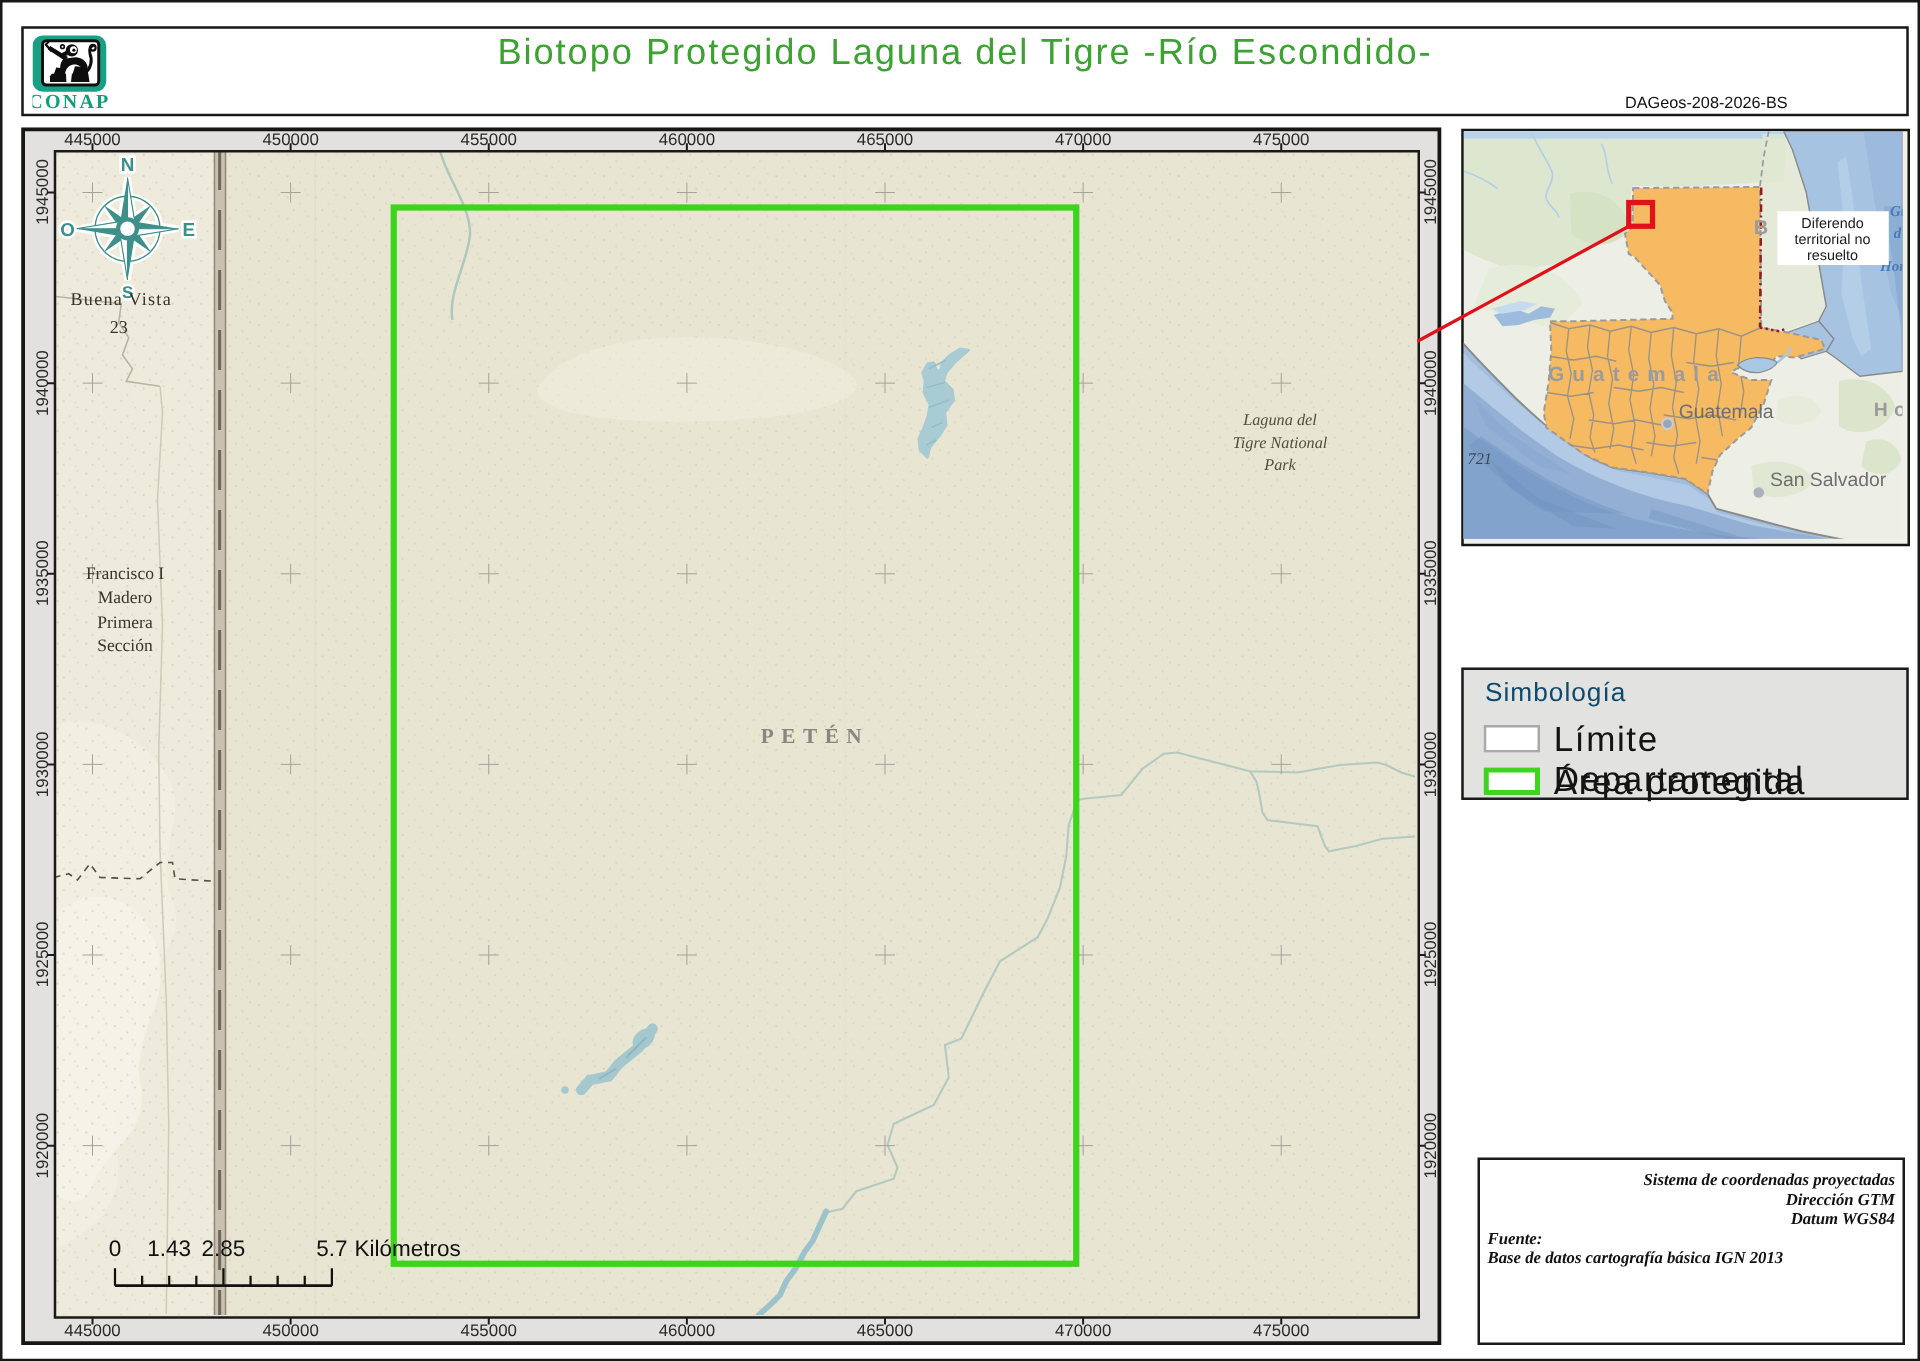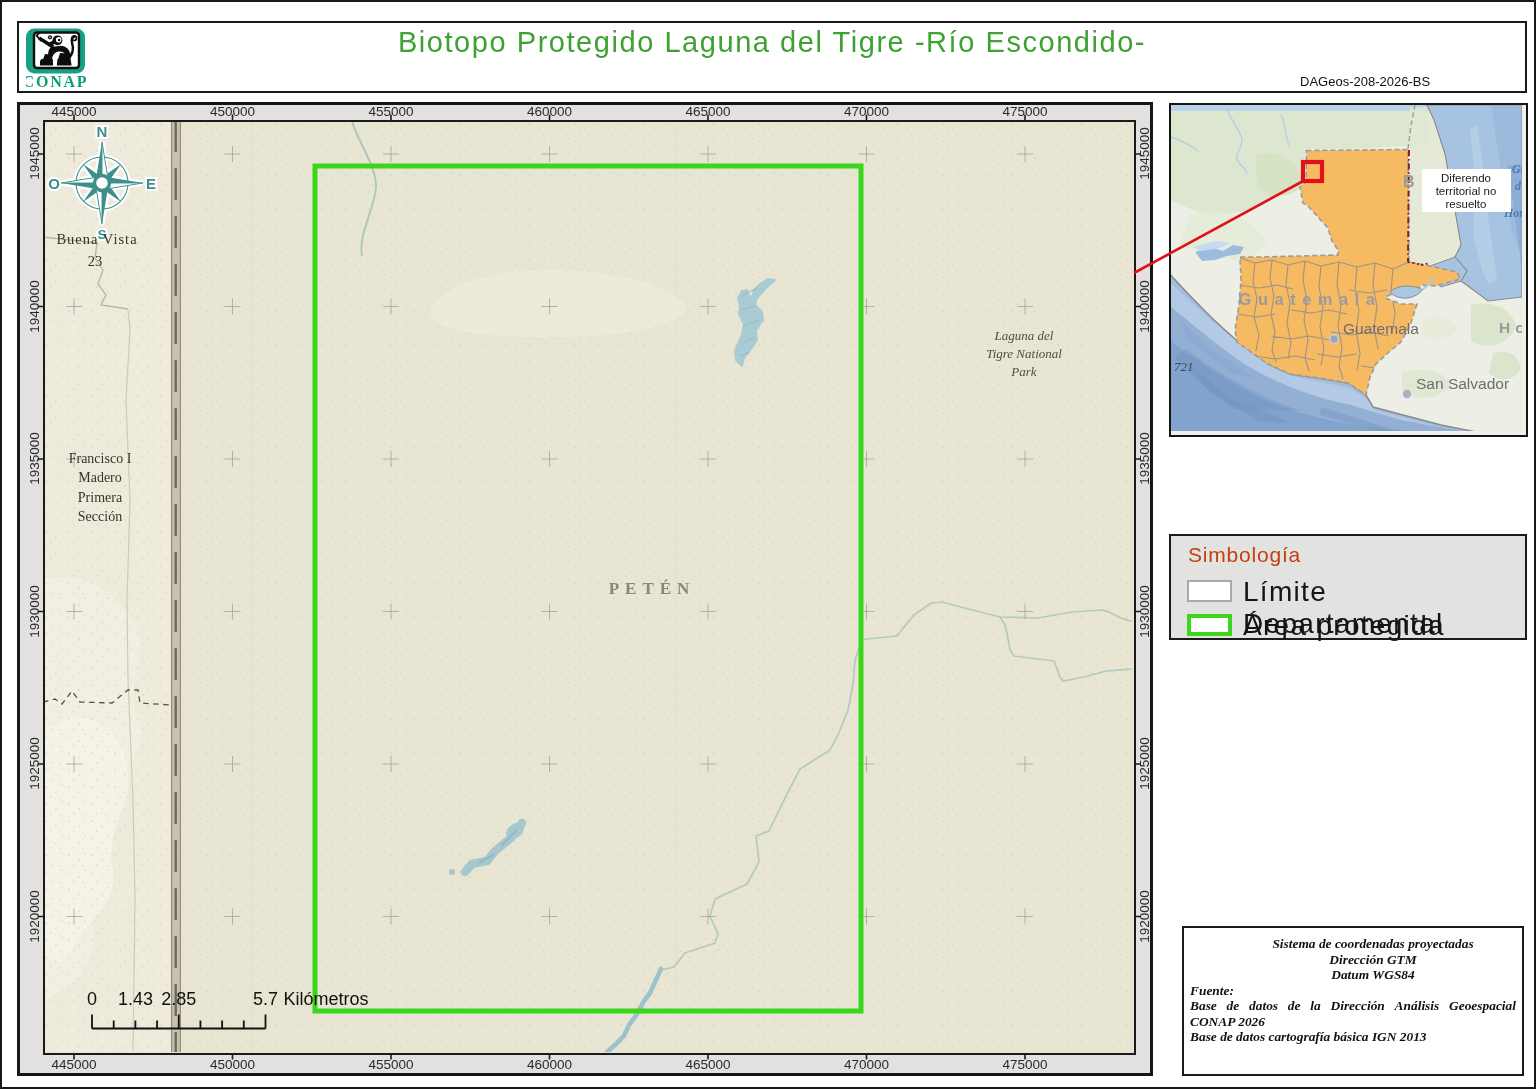--- a/index.html
+++ b/index.html
@@ -10,28 +10,28 @@
   #header{left:17px;top:21px;width:1506px;height:68px;border:2px solid #181818;background:#fff;}
   #title{left:4px;top:26px;width:1536px;text-align:center;font-size:29px;color:#3ea233;letter-spacing:1.55px;}
   #dageos{left:1300px;top:74px;width:222px;font-size:13px;color:#111;}
   #mappanel{left:17px;top:102px;width:1130px;height:968px;border:3px solid #161616;background:#e2e1df;}
   #innermap{left:43px;top:120px;width:1091px;height:933.5px;background:#e9e5d3;}
   #mapframe{left:42.5px;top:119.5px;width:1089px;height:931.5px;border:2px solid #1a1a1a;}
   .coordlab{font-size:13.5px;color:#2a2a2a;white-space:nowrap;}
   .rot{transform:rotate(-90deg);transform-origin:center center;}
   #insetwrap{left:1169px;top:103px;width:355px;height:330px;border:2px solid #151515;background:#eef0e9;}
   #legend{left:1169px;top:534px;width:354px;height:102px;border:2px solid #1b1b1b;background:#e2e2e1;}
-  #legend .lt{position:absolute;left:17px;top:7px;font-size:21px;color:#c2410c;letter-spacing:0.8px;}
+  #legend .lt{position:absolute;left:17px;top:7px;font-size:21px;color:#0c4a6e;letter-spacing:0.8px;}
   .sw{position:absolute;left:16px;width:41px;height:18px;background:#fff;}
   #sw1{top:44px;border:2px solid #a9a9a9;}
   #sw2{top:78px;border:4px solid #3fd51e;height:14px;width:37px;}
   #legend .li{position:absolute;left:72px;font-size:28px;color:#141414;letter-spacing:1.3px;}
   #infobox{left:1182px;top:926px;width:338px;height:146px;border:2px solid #1b1b1b;background:#fff;
      font-family:"Liberation Serif",serif;font-style:italic;font-weight:bold;font-size:13.4px;color:#111;}
-  #infobox .c{text-align:center;line-height:15.5px;margin-left:40px;}
+  #infobox .c{text-align:right;line-height:15.5px;margin-left:40px;}
   #infobox .l{text-align:left;line-height:15.5px;}
   #infobox .j{text-align:justify;line-height:15.5px;}
 </style>
 </head>
 <body>
 <div class="abs" id="pageborder"></div>
 <div class="abs" id="header"></div>
 <div class="abs" id="title">Biotopo Protegido Laguna del Tigre -Río Escondido-</div>
 <div class="abs" id="dageos">DAGeos-208-2026-BS</div>
 <div class="abs" id="mappanel"></div>
@@ -203,21 +203,20 @@
   <div class="sw" id="sw2"></div>
   <div class="li" style="top:40px;">Límite Departamental</div>
   <div class="li" style="top:74px;">Área protegida</div>
 </div>
 <div class="abs" id="infobox">
   <div style="padding:8px 6px 0 6px;">
     <div class="c">Sistema de coordenadas proyectadas</div>
     <div class="c">Dirección GTM</div>
     <div class="c">Datum WGS84</div>
     <div class="l">Fuente:</div>
-    <div class="j">Base&nbsp;&nbsp;de&nbsp;&nbsp;datos&nbsp;&nbsp;de&nbsp;&nbsp;la&nbsp;&nbsp;Dirección&nbsp;&nbsp;Análisis&nbsp;&nbsp;Geoespacial CONAP 2026</div>
     <div class="l">Base de datos cartografía básica IGN 2013</div>
   </div>
 </div>
 <svg class="abs" style="left:26px;top:28px;" width="62" height="62" viewBox="0 0 62 62">
 <rect x="0" y="0.4" width="59" height="45" rx="8.5" fill="#17a083"></rect>
 <rect x="8" y="4.5" width="45" height="35.5" rx="3" fill="#ffffff" stroke="#101010" stroke-width="2.4"></rect>
 <g fill="#0d0d0d">
 <path d="M25,19 C22,22 21.5,26 23,30 L26,32.5 C26,27.5 28.5,24.5 32,23.8 C36,23 39,25 40.5,28.5 L41.5,32.5 L44.5,31 L44,25 C43,20.5 39,18 34.5,17.8 Z"></path>
 <path d="M19,26 L25,26.5 L26,31.5 L17,31.5 Z"></path>
 <path d="M15.5,31 L26.8,31 L27.1,37.6 L14,37.6 L14,33 Z"></path>

